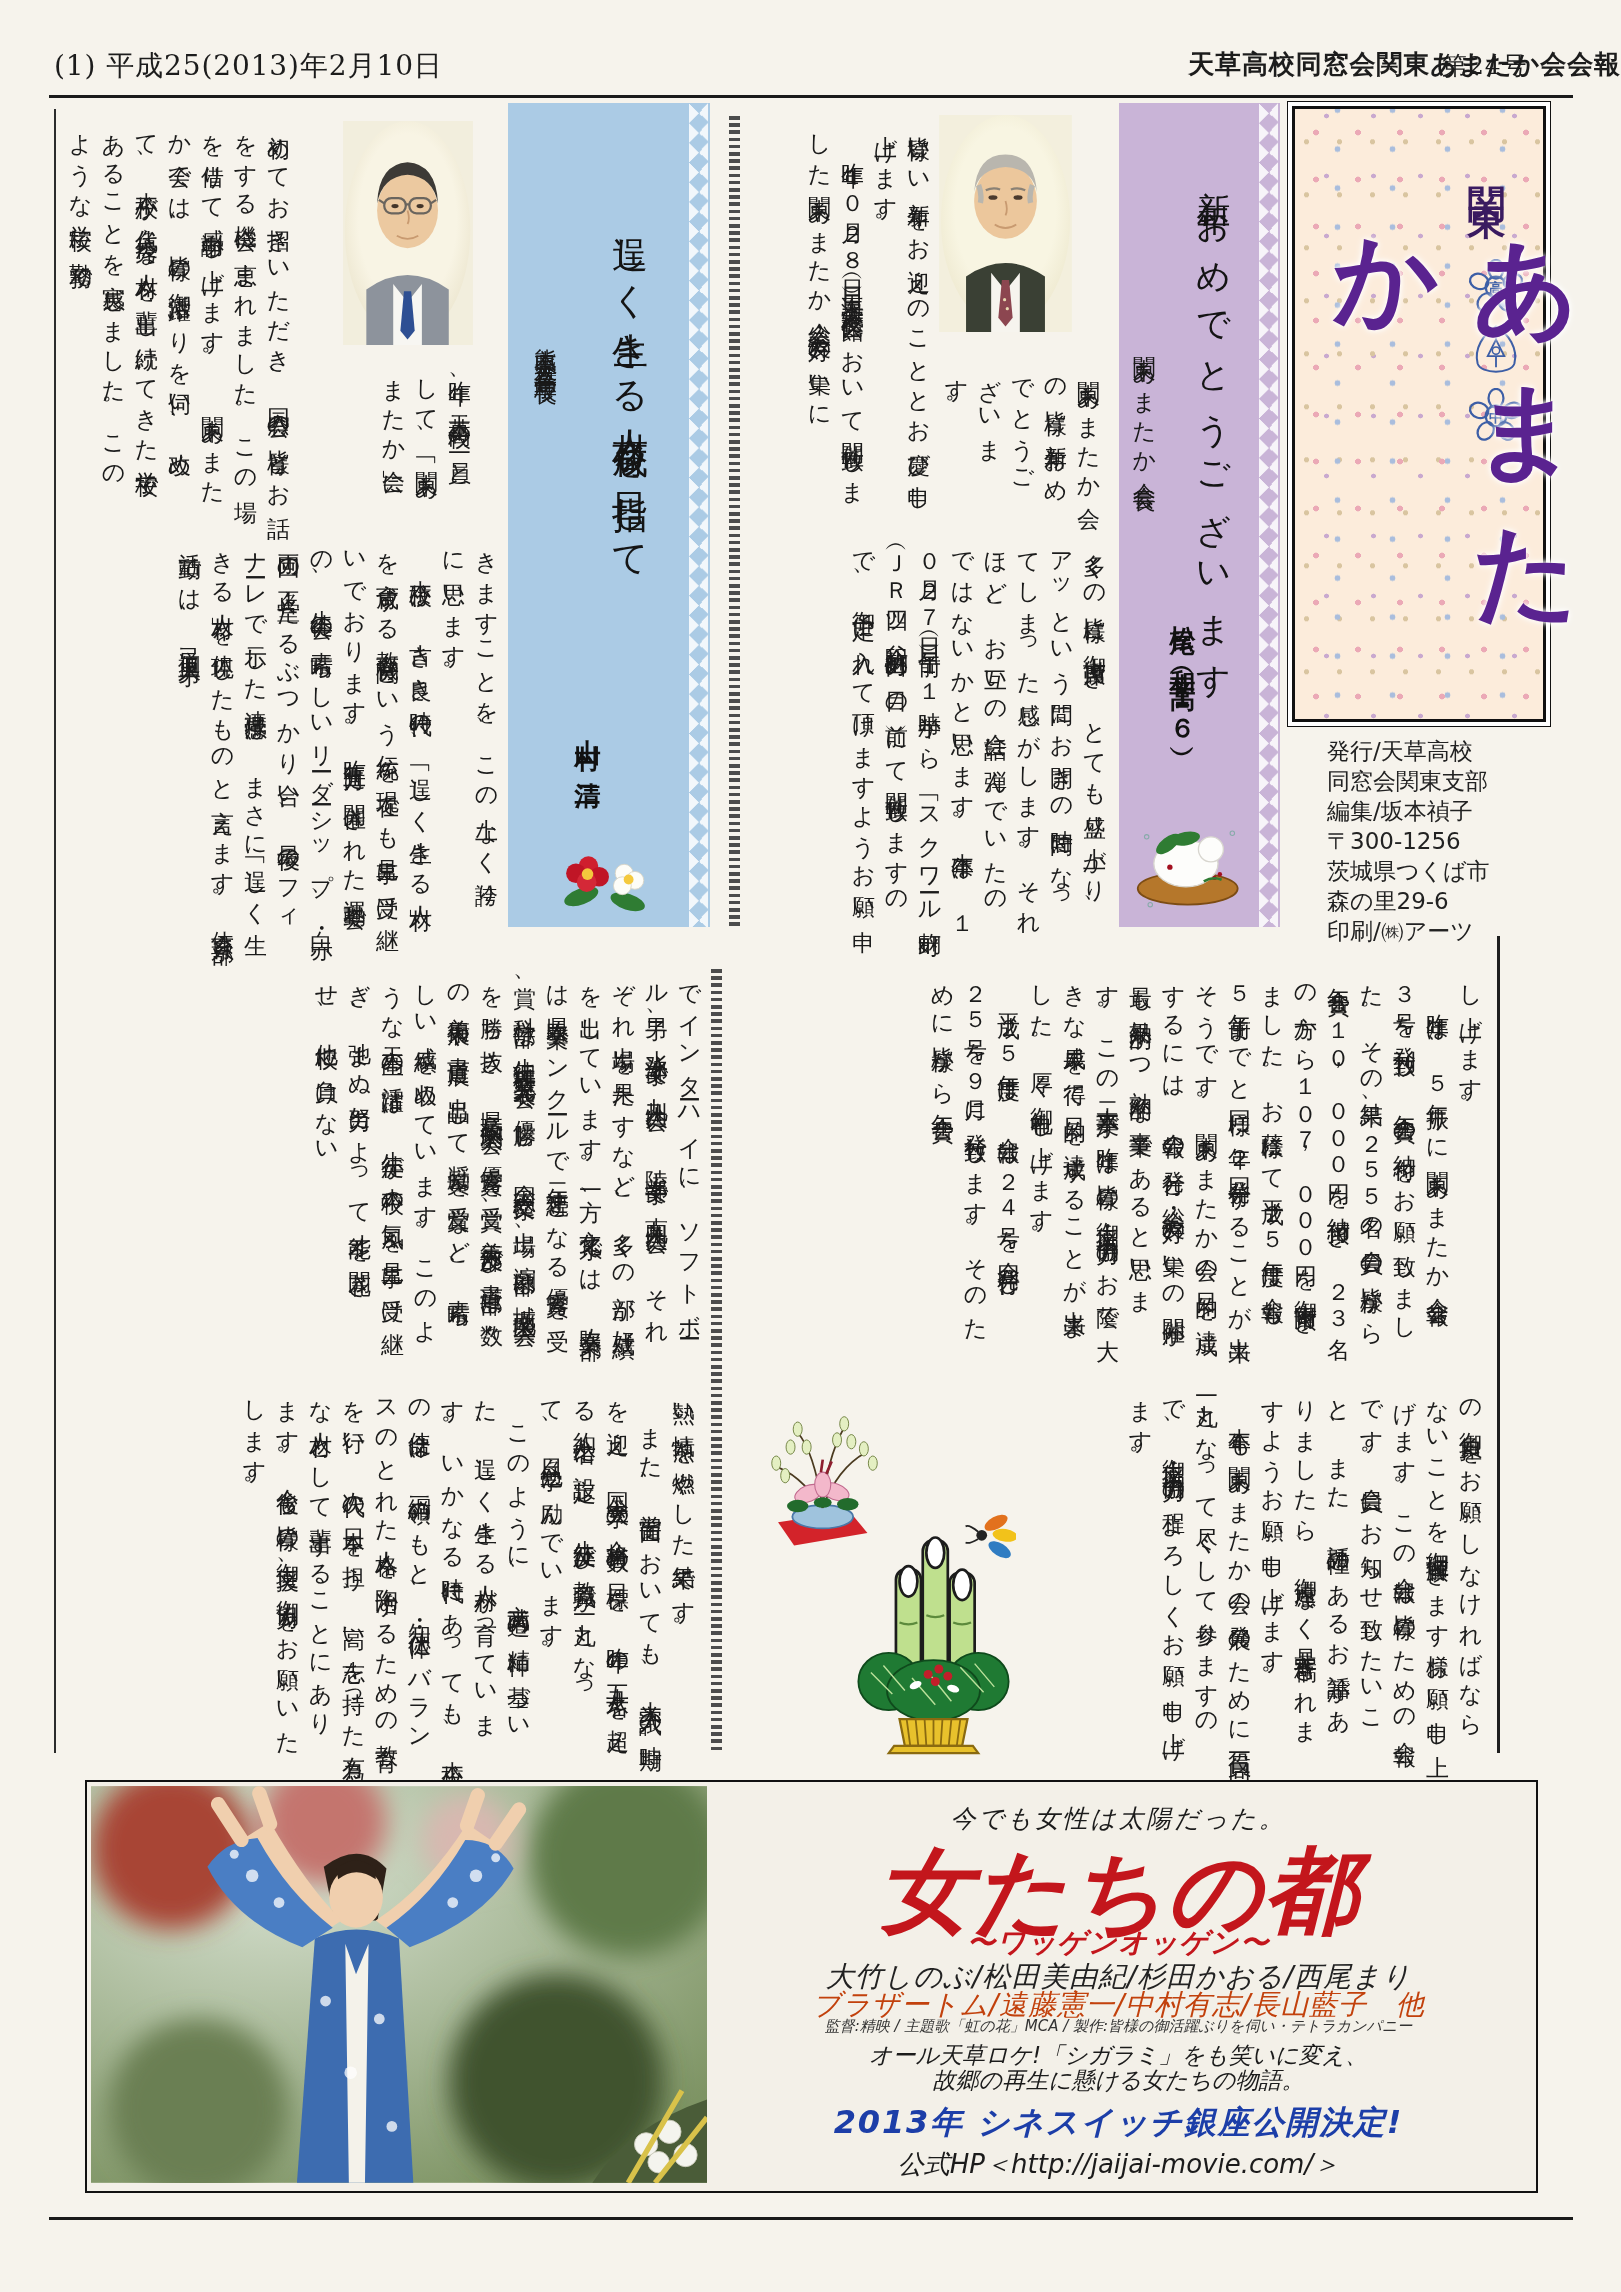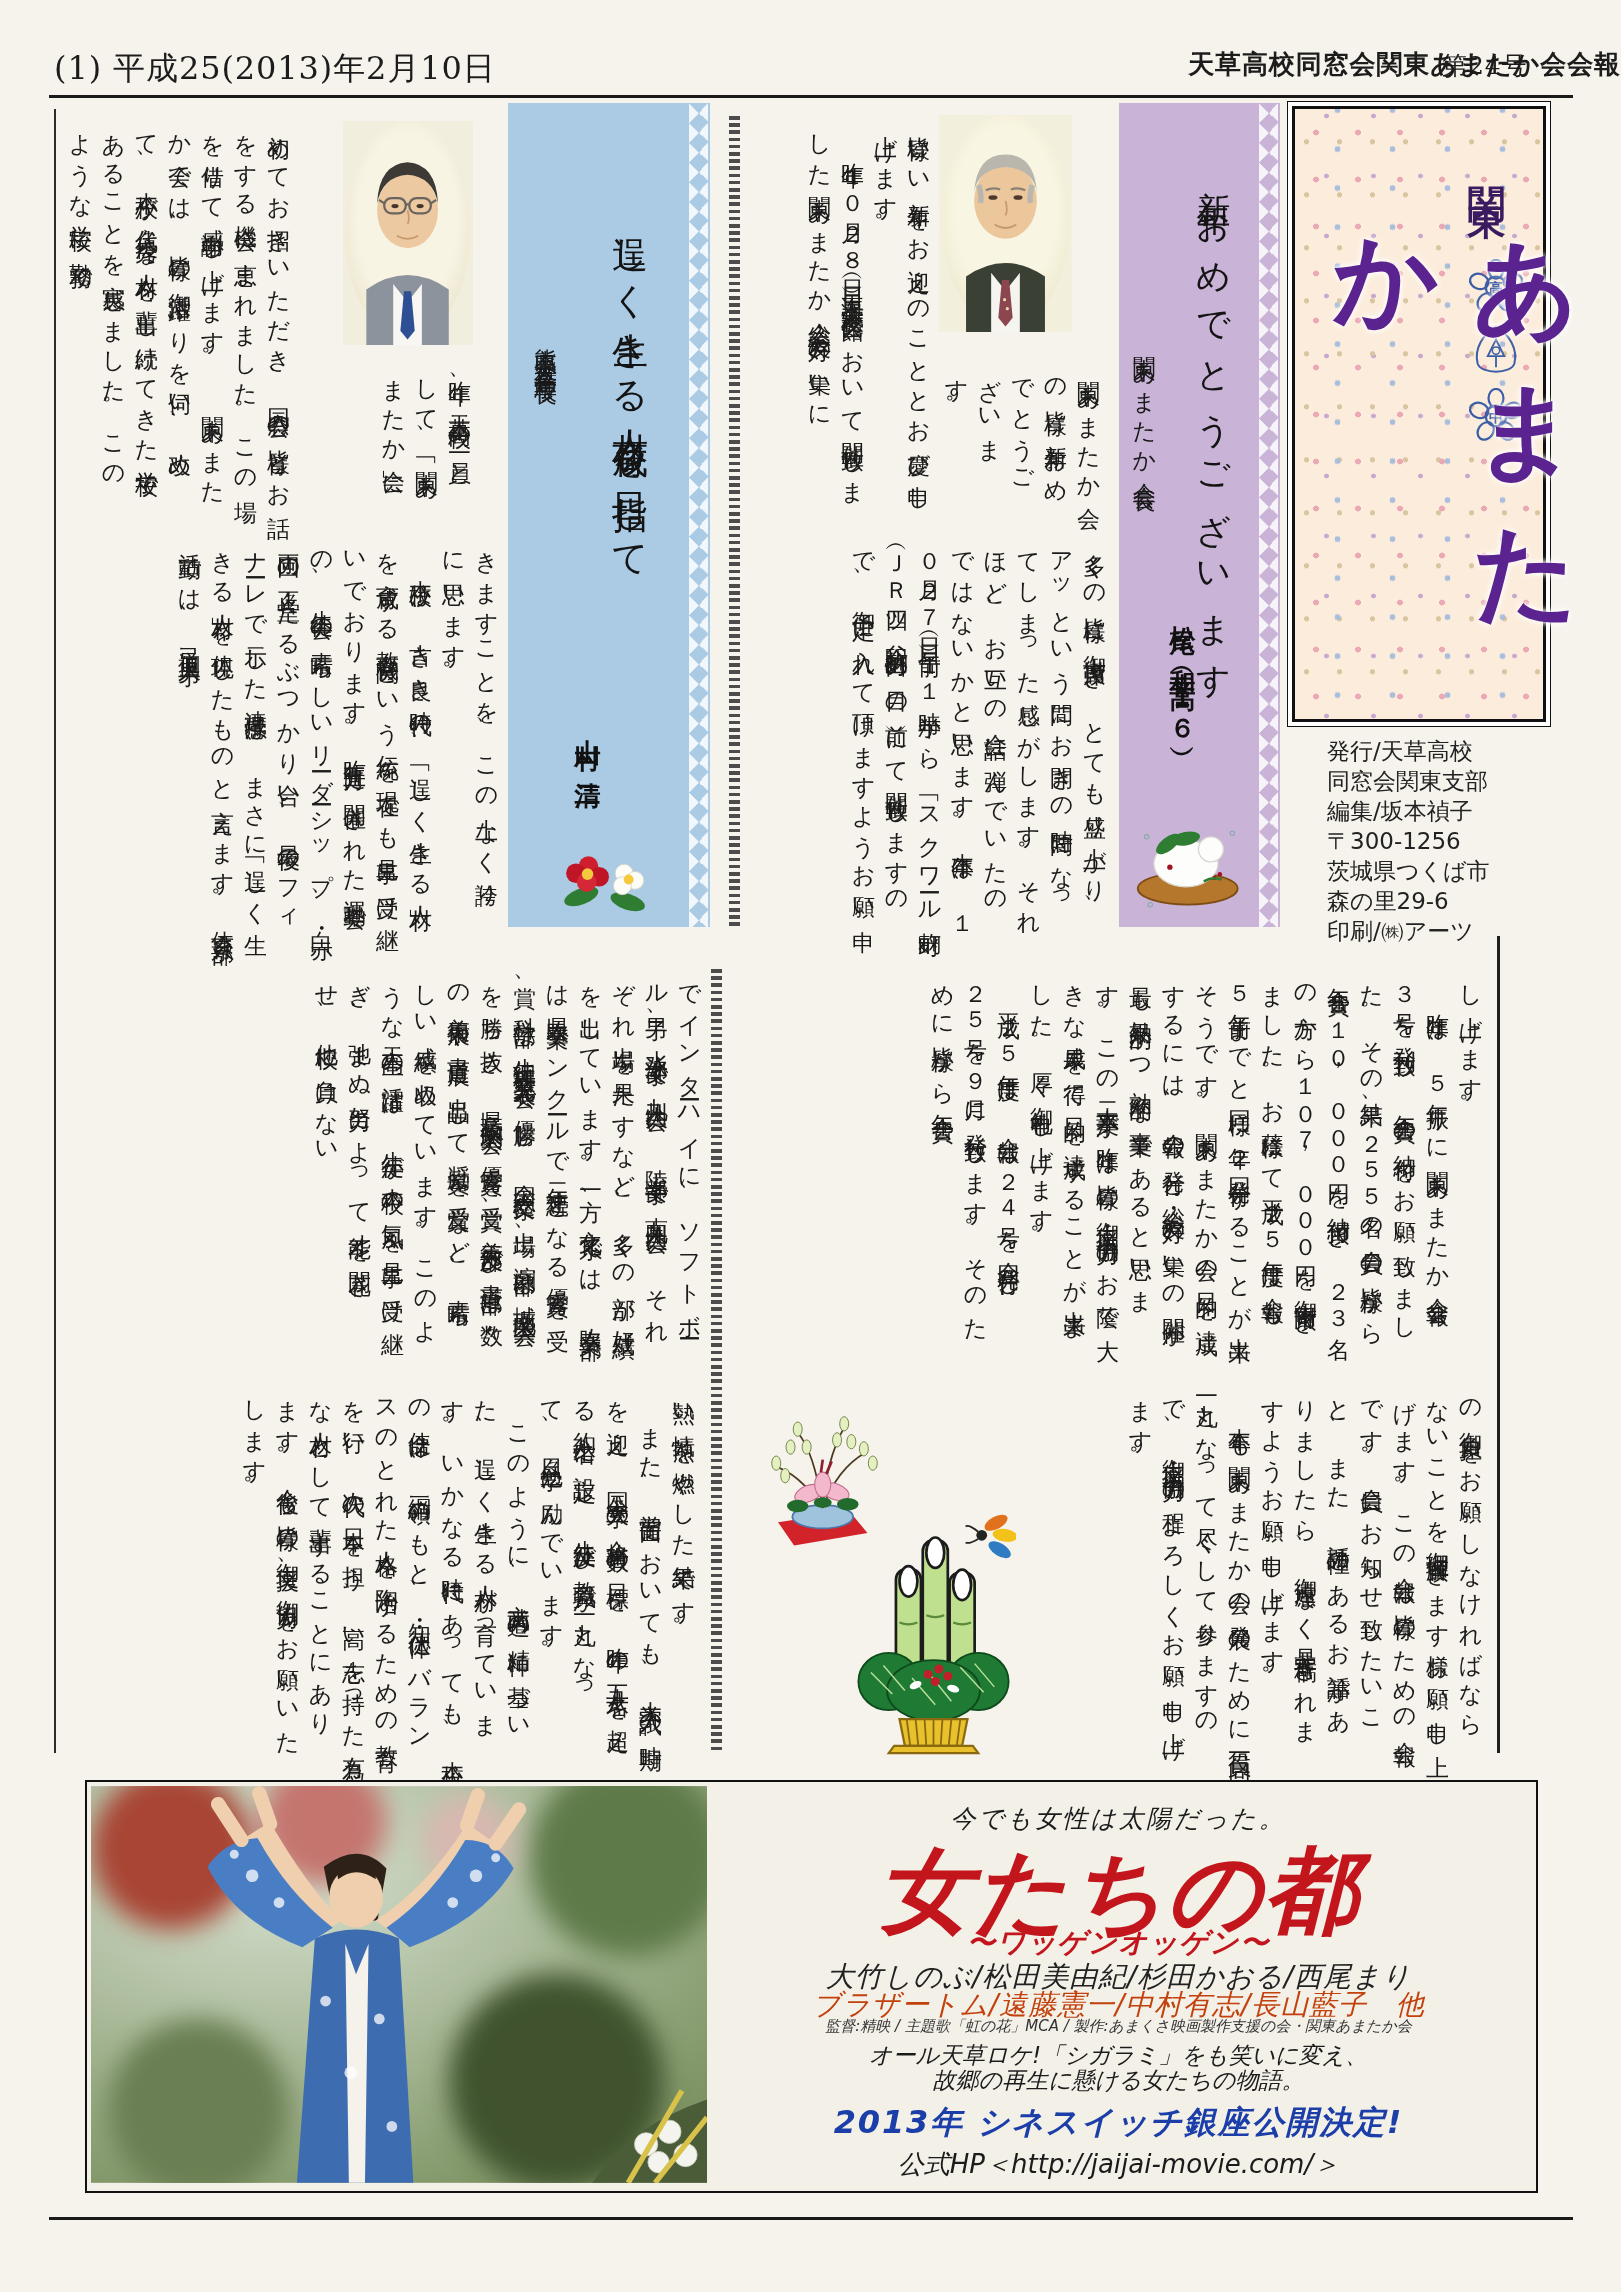--- a/index.html
+++ b/index.html
@@ -1,20 +1,20 @@
 <!DOCTYPE html>
 <html style="font-size:14.3px"><head>
 <meta charset="utf-8">
 <style>
   html,body{margin:0;padding:0;}
   body{width:1621px;height:2293px;position:relative;background:#f6f3ec;overflow:hidden;
        font-family:"DejaVu Serif","Liberation Serif",serif;color:#1c1c1c;}
   .abs{position:absolute;}
   
-  .hdr{font-size:32px;letter-spacing:0.9px;}
+  .hdr{font-size:28px;letter-spacing:0.9px;}
   .rule{background:#1a1a1a;}
   
   .v{position:absolute;writing-mode:vertical-rl;font-size:23px;line-height:33px;letter-spacing:3.6px;
      white-space:pre-line;color:#1b1b1b;}
   .vs{position:absolute;writing-mode:vertical-rl;white-space:pre;}
   
   .mastbox{position:absolute;left:1287px;top:101px;width:262px;height:624px;border:1.8px solid #111;background:#fff;}
   .mastin{position:absolute;inset:3.6px;border:3.6px solid #111;background:#fcecdb;
     background-image:
       radial-gradient(circle,#eba9b6 2.7px,rgba(0,0,0,0) 3.2px),
@@ -362,21 +362,21 @@
       </g>
       <path d="M600 443 L660 340 M630 443 L688 370" stroke="#d9c24a" stroke-width="6"></path>
     </svg>
   </span>
   <div class="adz">
     <div class="adline" style="top:19.7px;font-size:25px;letter-spacing:2.7px;color:#1b1b1b;">今でも女性は太陽だった。</div>
     <div class="adline" style="top:47px;font-family:'DejaVu Serif','Liberation Serif',serif;font-size:93px;font-weight:bold;color:#c3161c;letter-spacing:1.8px;">女たちの都</div>
     <div class="adline" style="top:142px;font-size:28px;font-weight:bold;color:#c3161c;letter-spacing:1.8px;">〜ワッゲンオッゲン〜</div>
     <div class="adline" style="top:176px;font-size:28px;letter-spacing:0.9px;color:#222;">大竹しのぶ/松田美由紀/杉田かおる/西尾まり</div>
     <div class="adline" style="top:204px;font-size:28px;letter-spacing:0.9px;color:#c2410c;">ブラザートム/遠藤憲一/中村有志/長山藍子　他</div>
-    <div class="adline" style="top:235px;font-size:15px;color:#333;">監督:精映 / 主題歌「虹の花」MCA / 製作:あまくさ映画製作支援の会・関東あまたか会</div>
+    <div class="adline" style="top:235px;font-size:15px;color:#333;">監督:精映 / 主題歌「虹の花」MCA / 製作:皆様の御活躍ぶりを伺い・テトラカンパニー</div>
     <div class="adline" style="top:258px;font-size:23px;color:#1b1b1b;">オール天草ロケ!「シガラミ」をも笑いに変え、</div>
     <div class="adline" style="top:283px;font-size:23px;color:#1b1b1b;">故郷の再生に懸ける女たちの物語。</div>
     <div class="adline" style="top:319px;font-size:32px;font-weight:bold;color:#1c3ea8;letter-spacing:1.8px;">2013年 シネスイッチ銀座公開決定!</div>
     <div class="adline" style="top:365px;font-size:26px;color:#1b1b1b;">公式HP＜http://jaijai-movie.com/＞</div>
   </div>
 </div>
 
 <div class="abs rule" style="left:49px;top:2217px;width:1524px;height:2.7px;"></div>
 
 

